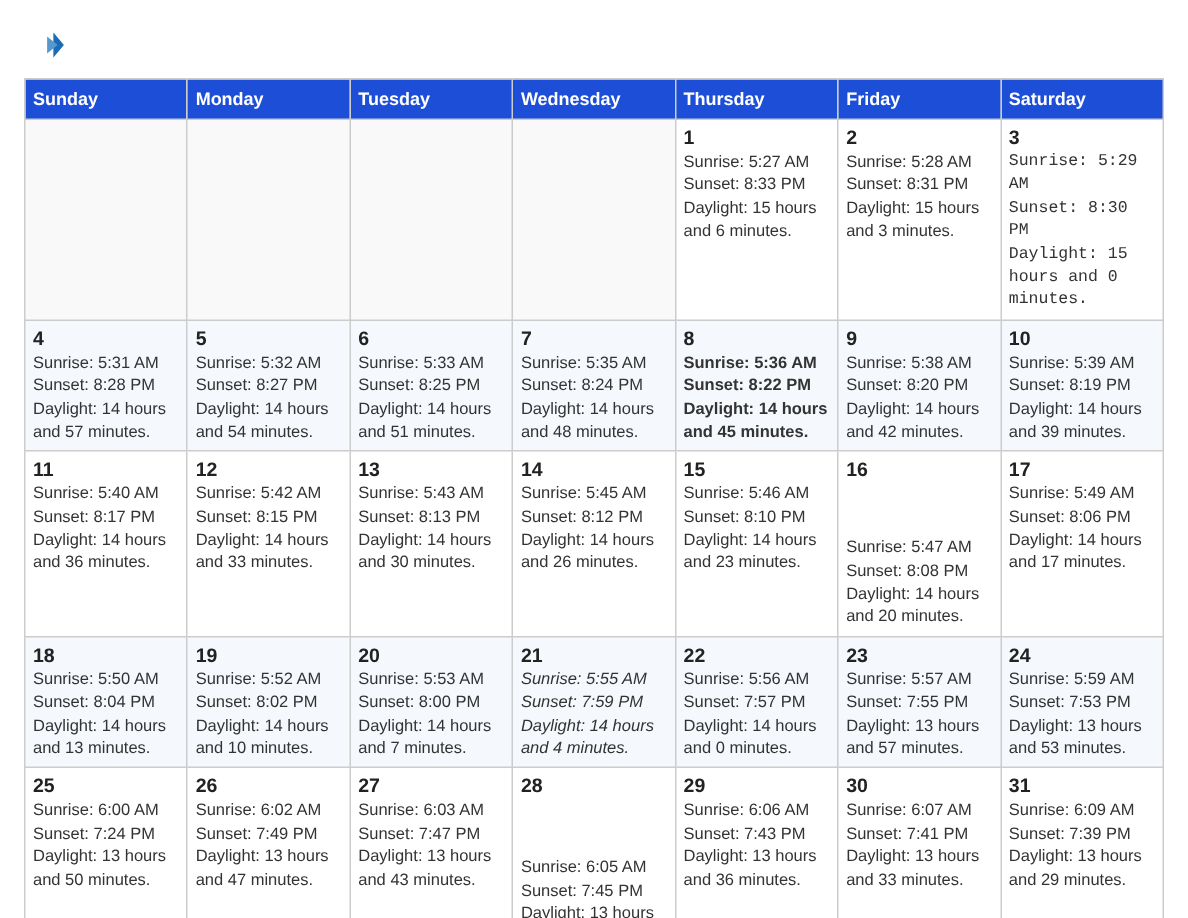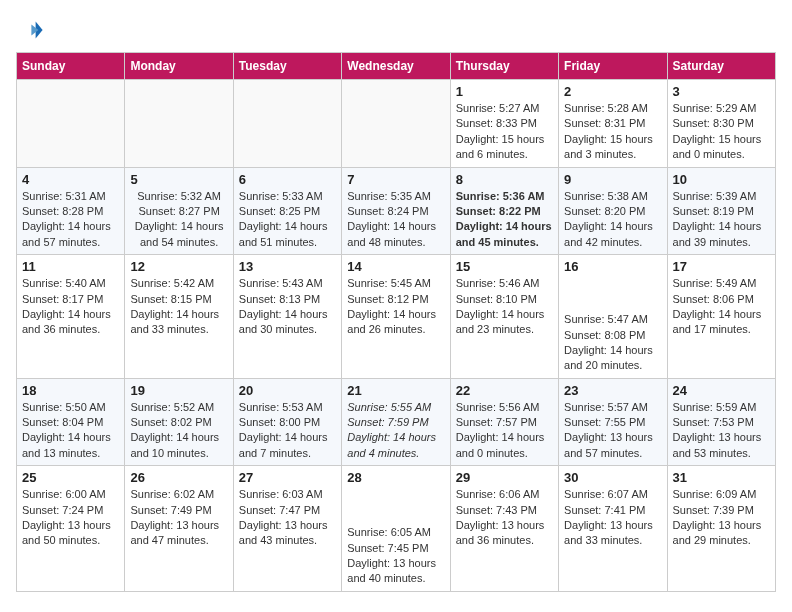--- a/index.html
+++ b/index.html
@@ -46,21 +46,21 @@
       font-size: 16px;
       font-weight: normal;
       color: #444;
     }
     table {
       width: 100%;
       border-collapse: collapse;
       font-size: 11px;
     }
     thead tr th {
-      background-color: #be185d;
+      background-color: #1d4ed8;
       color: #fff;
       text-align: left;
       padding: 6px 5px;
       font-size: 12px;
       border: 1px solid #ccc;
       margin-left: 32px;
     }
     tbody tr td {
       border: 1px solid #ccc;
       vertical-align: top;
@@ -136,35 +136,35 @@
 Daylight: 15 hours and 6 minutes.</div>
         </td>
         <td>
           <span class="day-num">2</span>
           <div class="day-info" style="white-space: pre-line;">Sunrise: 5:28 AM
 Sunset: 8:31 PM
 Daylight: 15 hours and 3 minutes.</div>
         </td>
         <td>
           <span class="day-num">3</span>
-          <div class="day-info" style="white-space: pre-line;">Sunrise: 5:29 AM
+          <div class="day-info" style="white-space: pre-line; font-family: Liberation Mono, monospace;">Sunrise: 5:29 AM
 Sunset: 8:30 PM
 Daylight: 15 hours and 0 minutes.</div>
         </td>
       </tr>
       <tr>
         <td>
           <span class="day-num">4</span>
           <div class="day-info" style="white-space: pre-line;">Sunrise: 5:31 AM
 Sunset: 8:28 PM
 Daylight: 14 hours and 57 minutes.</div>
         </td>
         <td>
           <span class="day-num">5</span>
-          <div class="day-info" style="white-space: pre-line; text-align: center;">Sunrise: 5:32 AM
+          <div class="day-info" style="white-space: pre-line;">Sunrise: 5:32 AM
 Sunset: 8:27 PM
 Daylight: 14 hours and 54 minutes.</div>
         </td>
         <td>
           <span class="day-num">6</span>
           <div class="day-info" style="white-space: pre-line;">Sunrise: 5:33 AM
 Sunset: 8:25 PM
 Daylight: 14 hours and 51 minutes.</div>
         </td>
         <td>

